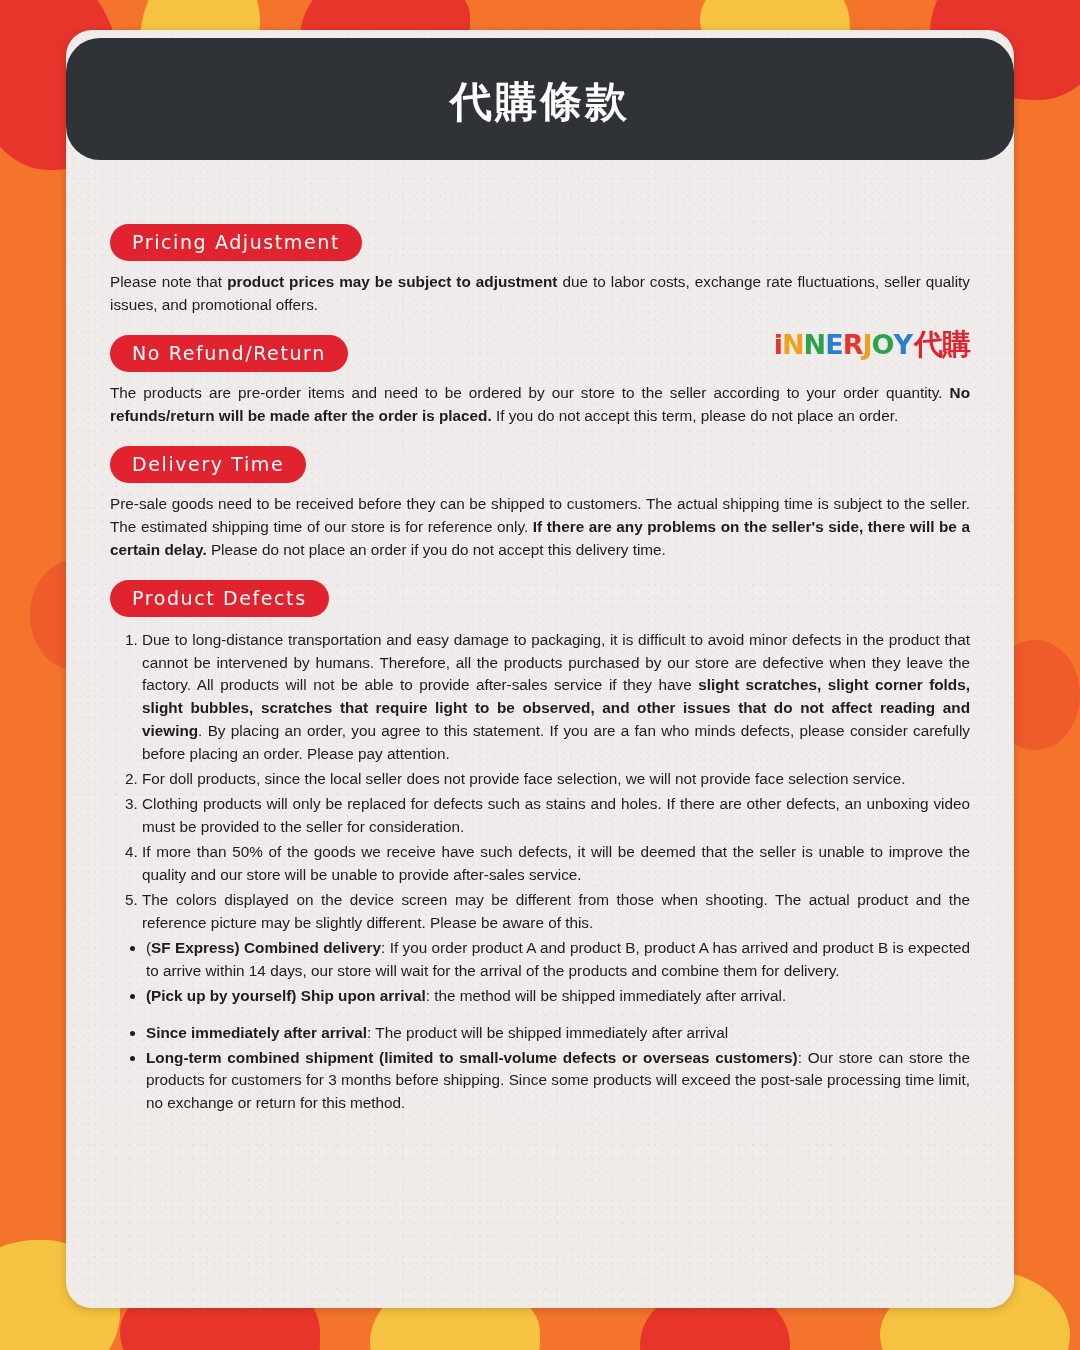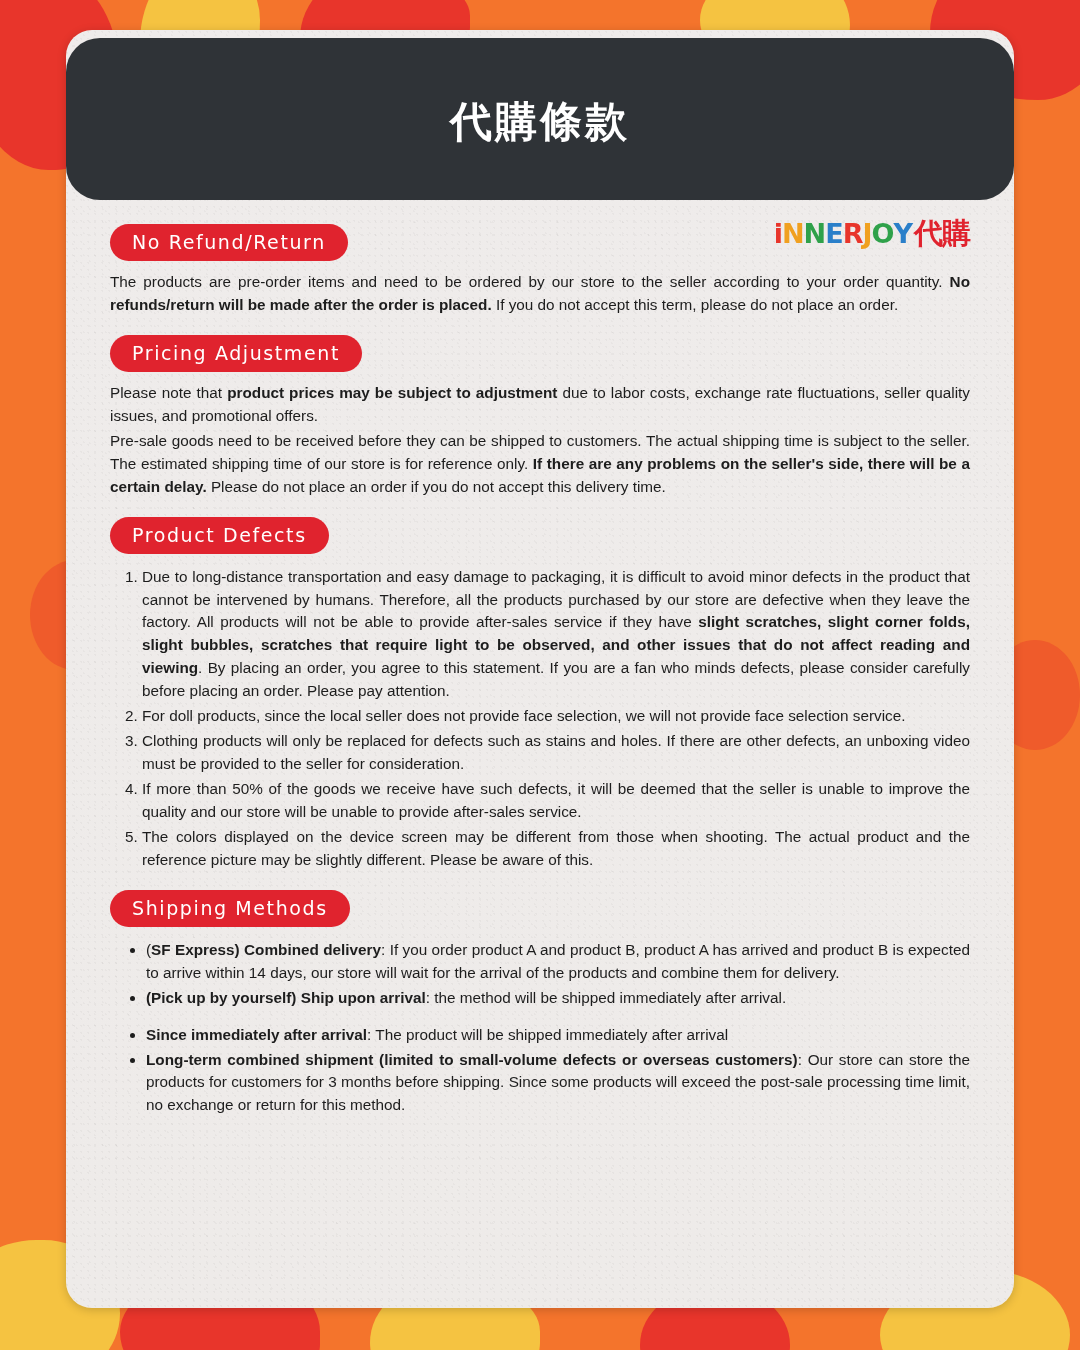--- a/index.html
+++ b/index.html
@@ -49,21 +49,21 @@
     background-size: 7px 7px, 11px 11px, 13px 13px, 100% 100%;
     border-radius: 26px;
     box-shadow: 0 2px 10px rgba(0,0,0,.18);
     overflow: hidden;
   }
 
   
   .header {
     position: absolute;
     left: 66px; top: 38px;
-    width: 948px; height: 162px;
+    width: 948px; height: 122px;
     background: #2f3337;
     border-radius: 34px;
     color: #fff;
     display: flex;
     flex-direction: column;
     align-items: center;
     justify-content: center;
     padding-top: 6px;
   }
   .title-cn {
@@ -158,50 +158,50 @@
 <div class="paper"></div>
 
 <div class="header">
   <div class="title-cn">代購條款</div>
 </div>
 
 <div class="content">
   <div id="sections-root">
       <div class="sec">
         <div class="pill-row">
+          <div class="pill">Pricing Adjustment</div>
+        </div>
+        <p class="body"><span>Please note that </span><b>product prices may be subject to adjustment</b><span> due to labor costs, exchange rate fluctuations, seller quality issues, and promotional offers.</span></p>
+      </div>
+      <div class="sec">
+        <div class="pill-row">
           <div class="pill">No Refund/Return</div>
           <div class="logo"><span class="l1">i</span><span class="l2">N</span><span class="l3">N</span><span class="l4">E</span><span class="l5">R</span><span class="l6">J</span><span class="l7">O</span><span class="l8">Y</span><span class="cn">代購</span></div>
         </div>
         <p class="body"><span>The products are pre-order items and need to be ordered by our store to the seller according to your order quantity. </span><b>No refunds/return will be made after the order is placed.</b><span> If you do not accept this term, please do not place an order.</span></p>
       </div>
       <div class="sec">
         <div class="pill-row">
-          <div class="pill">Pricing Adjustment</div>
-        </div>
-        <p class="body"><span>Please note that </span><b>product prices may be subject to adjustment</b><span> due to labor costs, exchange rate fluctuations, seller quality issues, and promotional offers.</span></p>
-      </div>
-      <div class="sec">
+          <div class="pill">Delivery Time</div>
+        </div>
         <p class="body"><span>Pre-sale goods need to be received before they can be shipped to customers. The actual shipping time is subject to the seller. The estimated shipping time of our store is for reference only. </span><b>If there are any problems on the seller's side, there will be a certain delay.</b><span> Please do not place an order if you do not accept this delivery time.</span></p>
       </div>
       <div class="sec">
         <div class="pill-row">
           <div class="pill">Product Defects</div>
         </div>
         <ol>
           <li><span>Due to long-distance transportation and easy damage to packaging, it is difficult to avoid minor defects in the product that cannot be intervened by humans. Therefore, all the products purchased by our store are defective when they leave the factory. All products will not be able to provide after-sales service if they have </span><b>slight scratches, slight corner folds, slight bubbles, scratches that require light to be observed, and other issues that do not affect reading and viewing</b><span>. By placing an order, you agree to this statement. If you are a fan who minds defects, please consider carefully before placing an order. Please pay attention.</span></li>
           <li><span>For doll products, since the local seller does not provide face selection, we will not provide face selection service.</span></li>
           <li><span>Clothing products will only be replaced for defects such as stains and holes. If there are other defects, an unboxing video must be provided to the seller for consideration.</span></li>
           <li><span>If more than 50% of the goods we receive have such defects, it will be deemed that the seller is unable to improve the quality and our store will be unable to provide after-sales service.</span></li>
           <li><span>The colors displayed on the device screen may be different from those when shooting. The actual product and the reference picture may be slightly different. Please be aware of this.</span></li>
         </ol>
       </div>
       <div class="sec">
-        <div class="pill-row">
-          <div class="pill">Shipping Methods</div>
-        </div>
         <ul>
           <li><span>(</span><b>SF Express) Combined delivery</b><span>: If you order product A and product B, product A has arrived and product B is expected to arrive within 14 days, our store will wait for the arrival of the products and combine them for delivery.</span></li>
           <li><b>(Pick up by yourself) Ship upon arrival</b><span>: the method will be shipped immediately after arrival.</span></li>
         </ul>
         <div class="gap"></div>
         <ul>
           <li><b>Since immediately after arrival</b><span>: The product will be shipped immediately after arrival</span></li>
           <li><b>Long-term combined shipment (limited to small-volume defects or overseas customers)</b><span>: Our store can store the products for customers for 3 months before shipping. Since some products will exceed the post-sale processing time limit, no exchange or return for this method.</span></li>
         </ul>
       </div>

